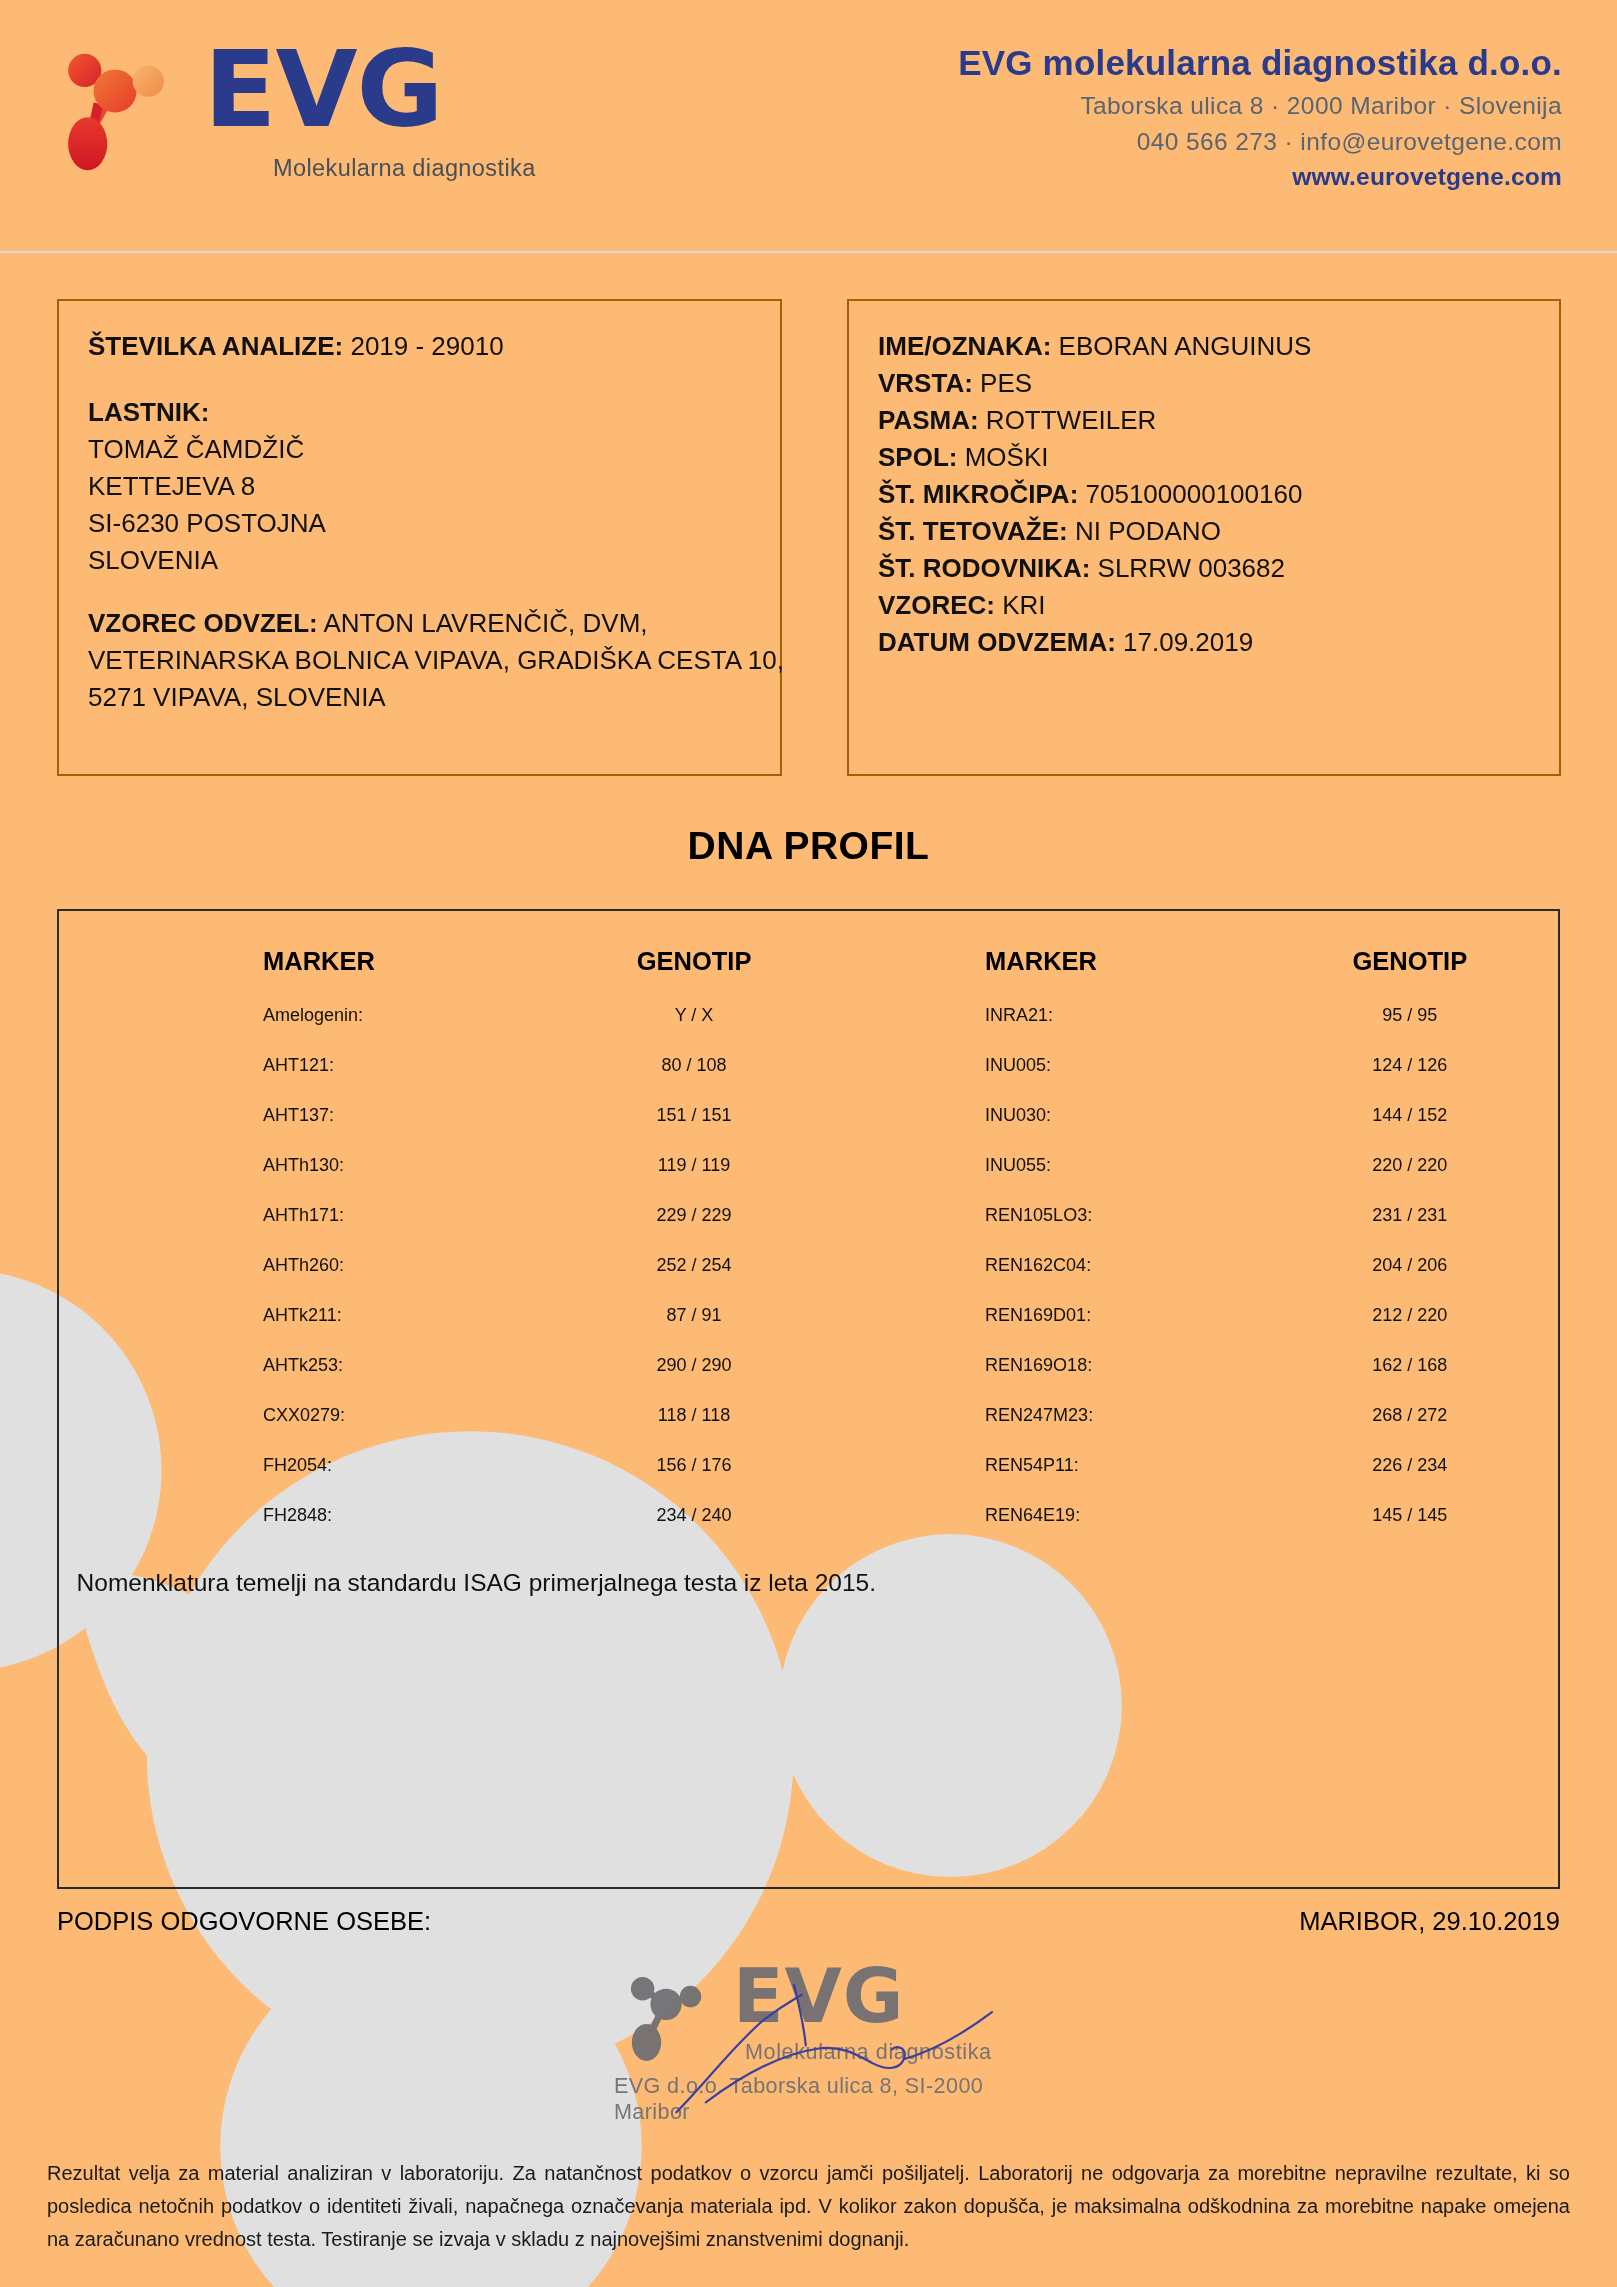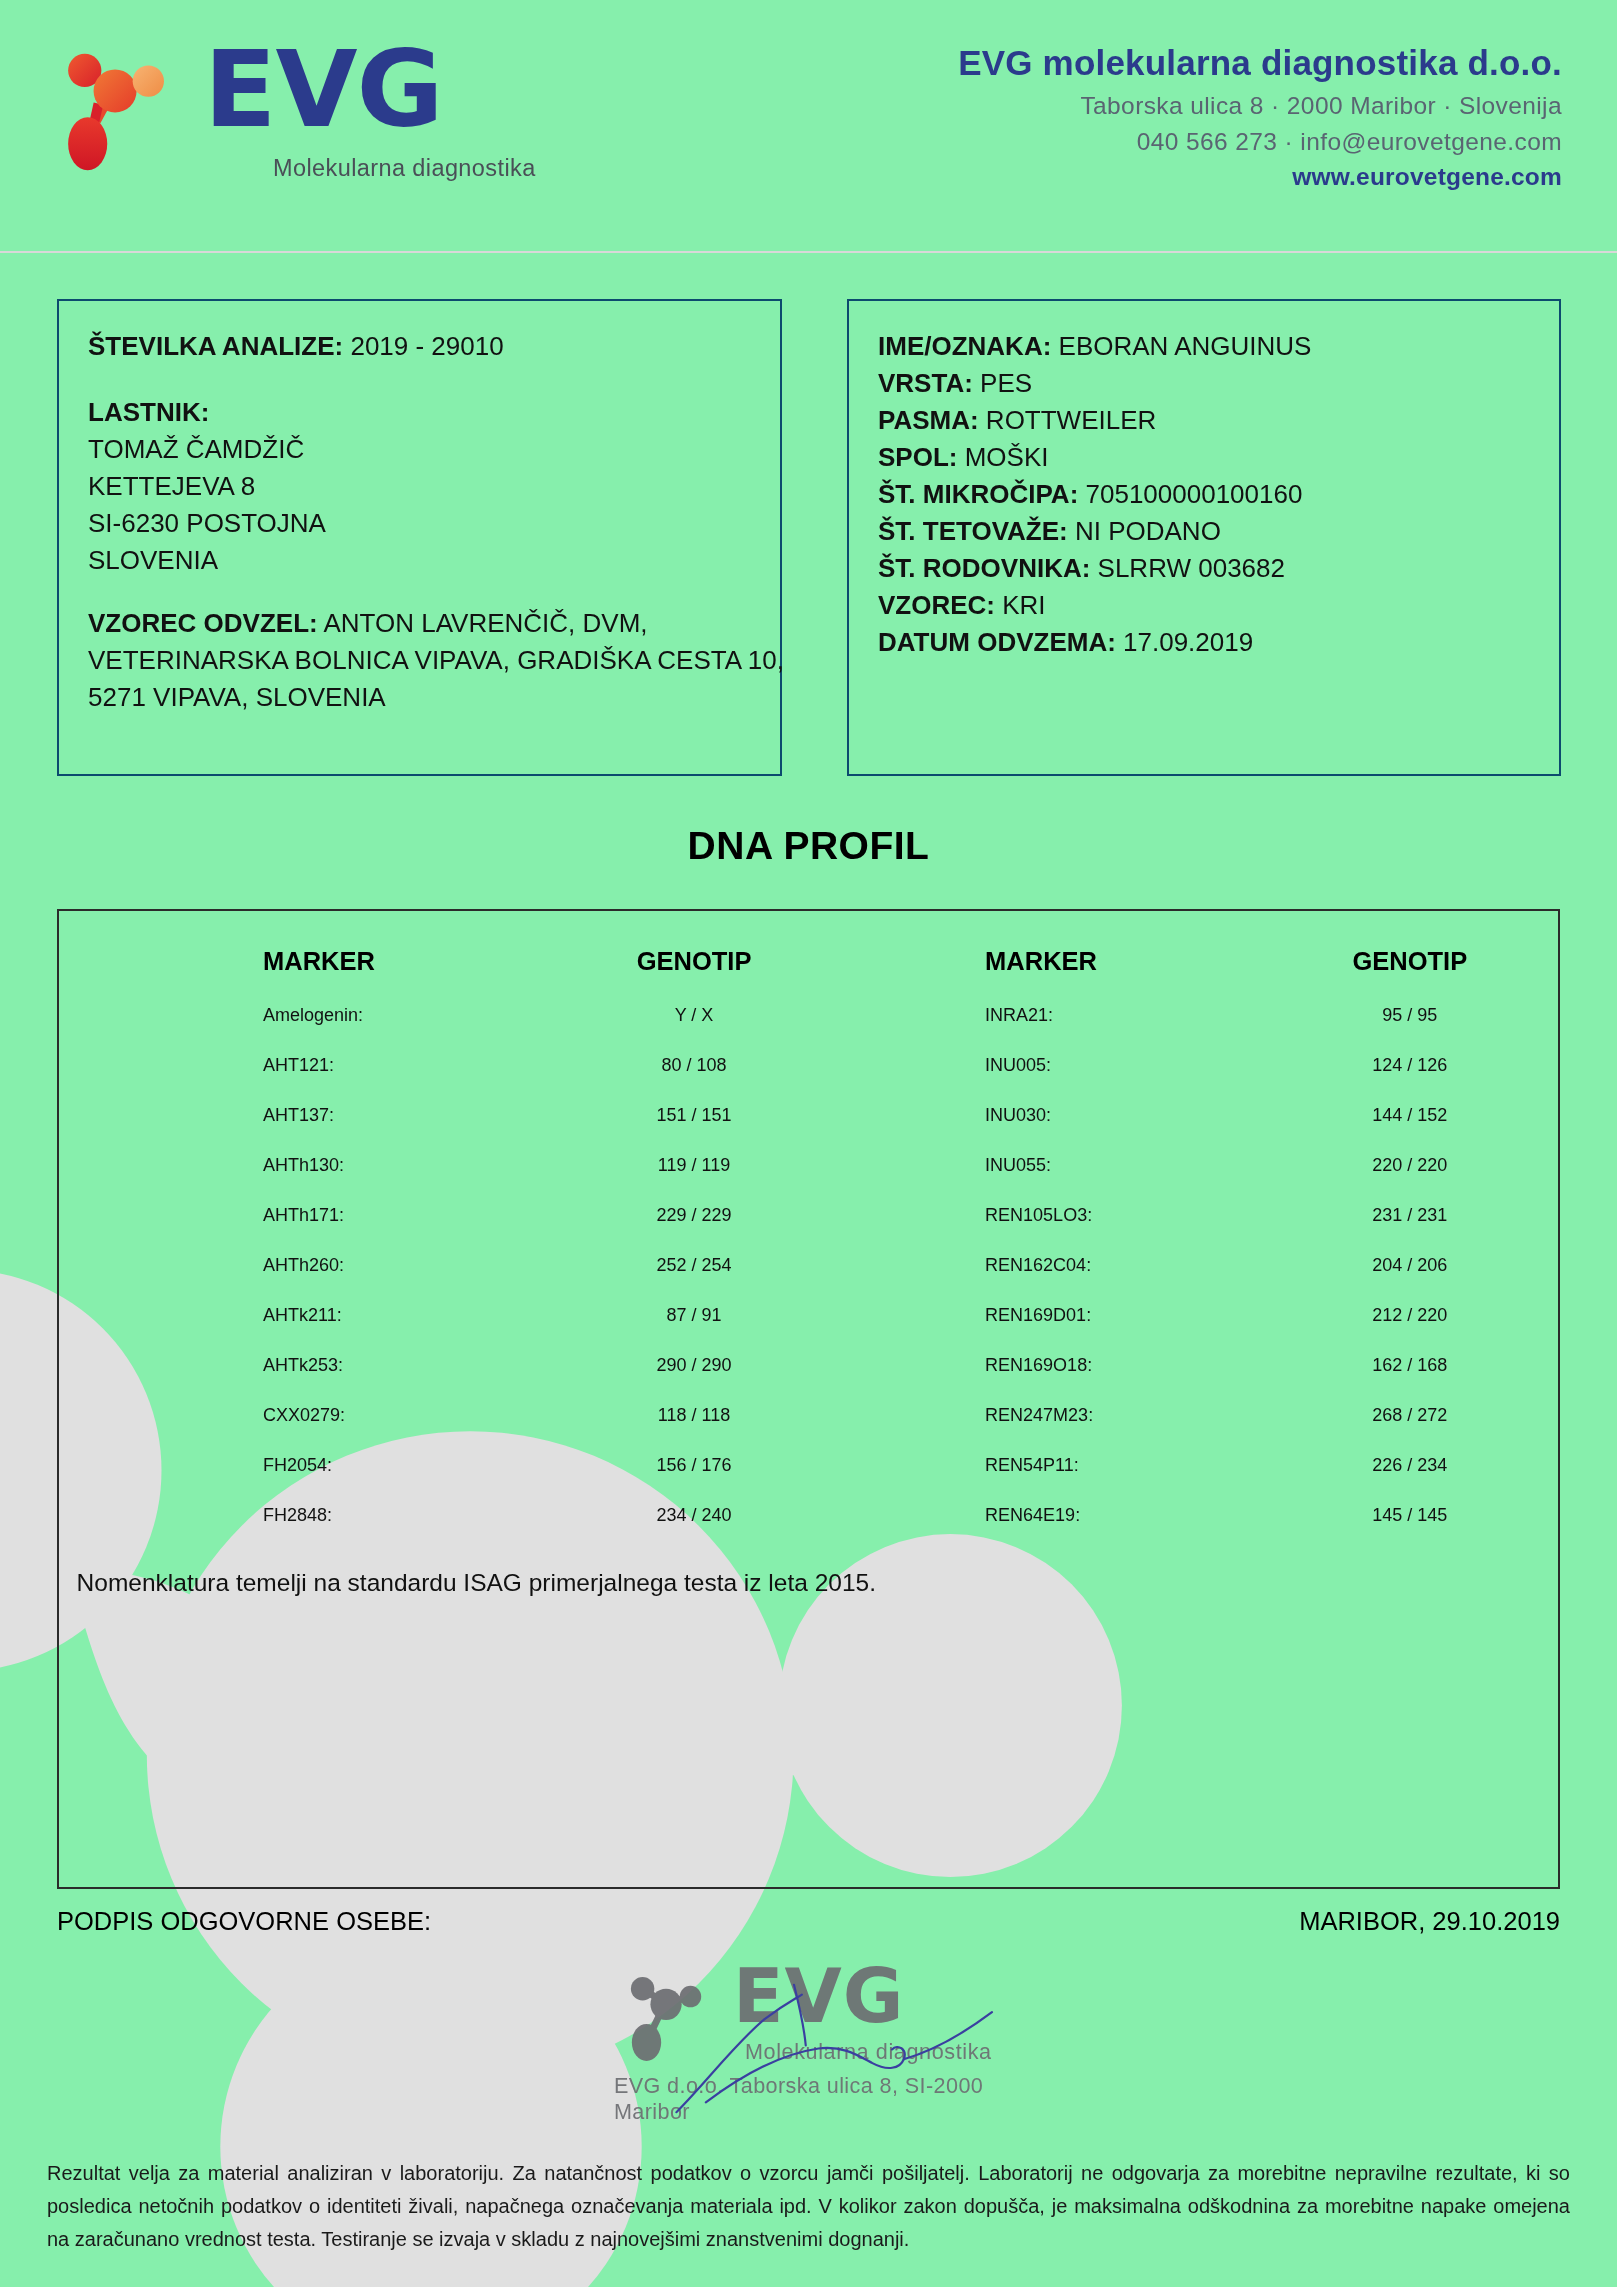--- a/index.html
+++ b/index.html
@@ -8,21 +8,21 @@
     background: #ffffff;
   }
   body {
     font-family: "Liberation Sans", sans-serif;
     color: #000000;
   }
   .page {
     position: relative;
     width: 1617px;
     height: 2288px;
-    background: #86efac;
+    background: #fdba74;
     overflow: hidden;
   }
 
   
   .watermark {
     position: absolute;
     left: -157px;
     top: 1245px;
     width: 1372px;
     height: 1078px;
@@ -102,21 +102,21 @@
   }
 
   
   .boxes {
     position: relative;
     margin-top: 46px;
     height: 480px;
   }
   .info-box {
     position: absolute;
-    border: 2px solid #0c4a6e;
+    border: 2px solid #a16207;
     box-sizing: border-box;
     padding: 27.4px 29px 19.6px 29px;
   }
   .box-left  { left: 57px;  top: 0; width: 725px;  height: 477px; }
   .box-right { left: 847px; top: 0; width: 714px;  height: 477px; }
 
   .fline {
     font-size: 26px;
     line-height: 37px;
     color: #111111;

